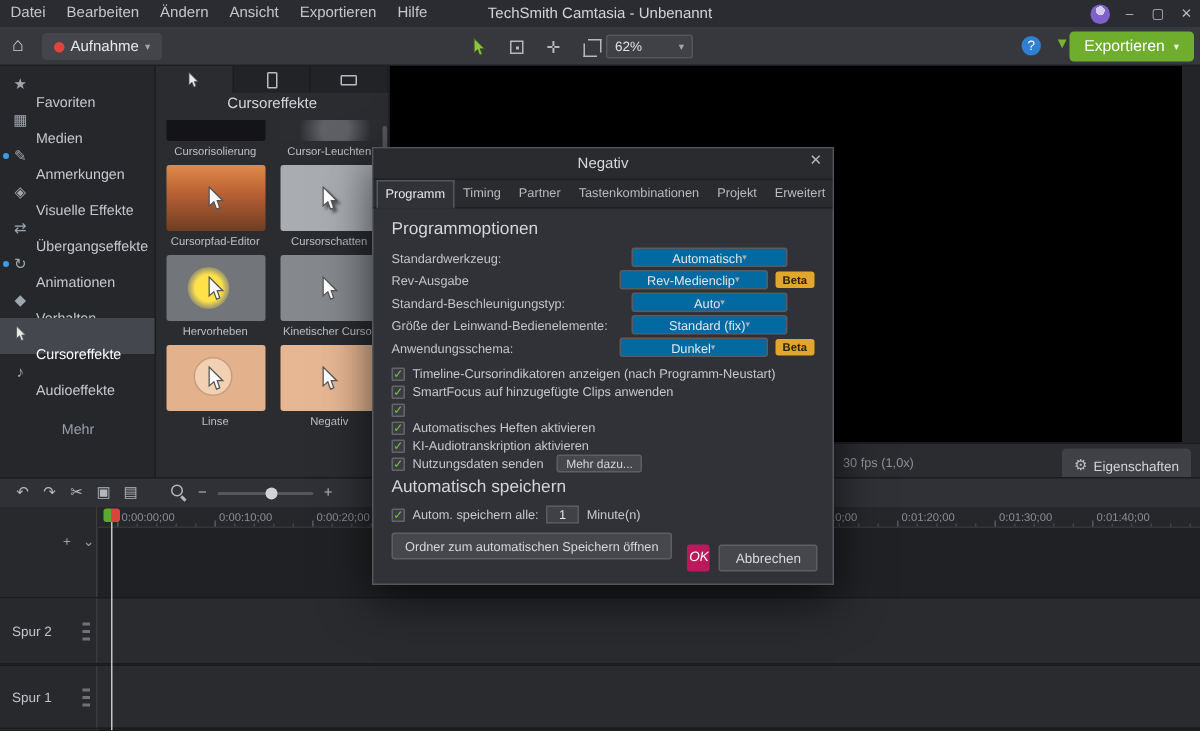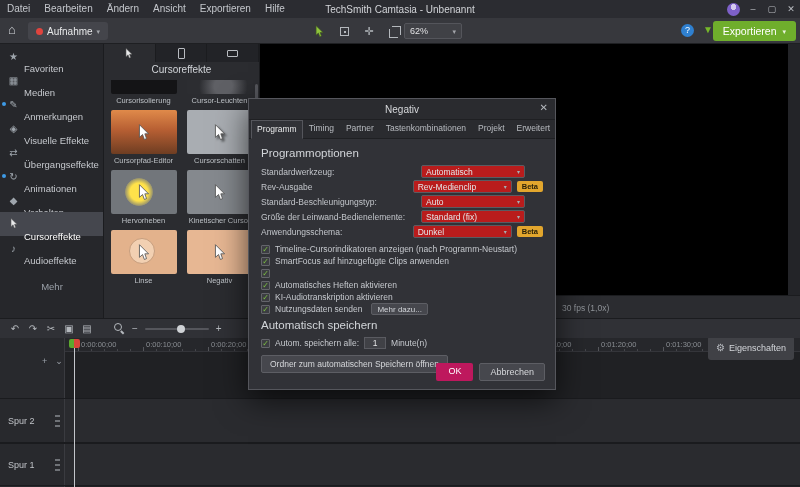--- a/index.html
+++ b/index.html
@@ -79,21 +79,21 @@
 .canvas{position:absolute;left:260px;top:44px;width:528px;height:251px;background:#000;z-index:1;}
 .playbar{position:absolute;left:260px;top:295px;width:540px;height:23px;background:#2b2c30;border-top:1px solid #1b1c1f;z-index:2;}
 .pb-controls{position:absolute;left:225px;top:0;height:23px;display:flex;align-items:center;gap:11px;}
 .pb-btn{font-size:9px;color:#c6c9ce;line-height:1;}
 .icon-prev{border-left:1.5px solid #c6c9ce;padding-left:1px;}
 .icon-prev::before{content:"◀";}
 .icon-play::before{content:"▶";}
 .icon-next{border-right:1.5px solid #c6c9ce;padding-right:1px;}
 .icon-next::before{content:"▶";}
 .fps-label{position:absolute;left:302px;top:7px;font-size:8.5px;color:#8f9398;white-space:nowrap;}
-.props-btn{position:absolute;right:6px;top:3px;height:17px;background:#404146;border-radius:3px;display:flex;align-items:center;gap:4px;padding:12px 8px;font-size:9px;color:#d2d5d9;margin-top:37px;}
+.props-btn{position:absolute;right:6px;top:3px;height:17px;background:#404146;border-radius:3px;display:flex;align-items:center;gap:4px;padding:12px 8px;font-size:9px;color:#d2d5d9;}
 .gear-icon{font-size:10px;color:#b9bcc1;line-height:1;}
 .gear-icon::before{content:"⚙";}
 
 
 .tl-toolbar{position:absolute;left:0;top:318px;width:800px;height:20px;background:#303136;border-top:1px solid #1b1c1f;display:flex;align-items:center;padding-left:6px;z-index:2;}
 .tlt-btn{width:18px;text-align:center;font-size:10px;color:#b4b8bd;line-height:1;}
 .i-undo::before{content:"↶";}
 .i-redo::before{content:"↷";}
 .i-cut::before{content:"✂";}
 .i-copy::before{content:"▣";}
@@ -135,35 +135,35 @@
 .dlg-close{position:absolute;right:7px;top:4px;font-size:10px;color:#b4b8bd;line-height:1;}
 .dlg-close::before{content:"✕";}
 .dlg-tabs{display:flex;height:19px;background:#2a2b2f;border-bottom:1px solid #1f2023;padding-left:2px;align-items:flex-end;}
 .dlg-tab{font-size:8.5px;color:#b9bcc1;padding:3px 5px 4px 5px;border:1px solid transparent;white-space:nowrap;}
 .dlg-tab.active{background:#313237;border-color:#55565c;border-bottom-color:#313237;color:#e8e9ea;margin-bottom:-1px;}
 .dlg-content{padding:6px 12px 0 12px;}
 .dlg-section{font-size:11.5px;color:#d2d5d9;margin:2px 0 5px 0;}
 .dlg-section.s2{margin-top:4px;}
 .dlg-field{display:flex;align-items:center;height:15px;}
 .f-label{font-size:8.5px;color:#c2c5ca;width:160px;white-space:nowrap;}
-.dropdown{width:104px;height:13px;background:#b91c1c;border:1px solid #5a5b61;border-radius:2px;display:flex;align-items:center;justify-content:space-between;padding:0 4px;}
+.dropdown{width:104px;height:13px;background:#0369a1;border:1px solid #5a5b61;border-radius:2px;display:flex;align-items:center;justify-content:center;padding:0 4px;}
 .dd-value{font-size:8.5px;color:#e4e5e7;white-space:nowrap;}
 .dd-caret{color:#a8abb0;font-size:6px;line-height:1;}
 .dd-caret::before{content:"▾";}
 .beta-badge{margin-left:5px;background:#e2a62d;color:#2b2208;font-size:7.5px;font-weight:bold;padding:1px 5px;border-radius:2px;}
 .dlg-checks{margin-top:4px;}
 .dlg-check{display:flex;align-items:center;height:12px;gap:5px;}
 .cb{width:9px;height:9px;background:#3c3d42;border:1px solid #64656b;border-radius:1px;font-size:8px;line-height:8px;text-align:center;color:#7cc043;flex:0 0 auto;}
 .cb-label{font-size:8.5px;color:#c6c9ce;white-space:nowrap;}
 .mini-btn{margin-left:4px;background:#46474d;border:1px solid #5d5e64;border-radius:2px;font-size:8px;color:#d2d5d9;padding:0 5px;height:12px;line-height:11px;white-space:nowrap;}
 .autosave-row{display:flex;align-items:center;gap:5px;height:14px;margin-top:2px;}
 .num-input{width:22px;height:12px;background:#404146;border:1px solid #5a5b61;font-size:8.5px;color:#e4e5e7;text-align:center;font-family:"Liberation Sans",sans-serif;}
 .folder-btn{margin-top:5px;background:#46474d;border:1px solid #5d5e64;border-radius:2px;font-size:8.5px;color:#d6d8db;padding:3px 8px;display:inline-block;}
 .dlg-actions{position:absolute;right:10px;bottom:8px;display:flex;gap:6px;}
-.btn-ok{background:#be185d;color:#fff;font-size:9px;padding:3px 12px;border-radius:2px;}
+.btn-ok{background:#be185d;color:#fff;font-size:9px;padding:3px 1px;border-radius:2px;font-style:italic;}
 .btn-cancel{background:#46474d;border:1px solid #5d5e64;color:#d6d8db;font-size:9px;padding:3px 10px;border-radius:2px;}
 </style>
 </head>
 <body>
 
 <div class="app">
 
   <header class="menubar">
     <div class="menu-items" id="menu-items">
         <span class="menu-item">Datei</span>

